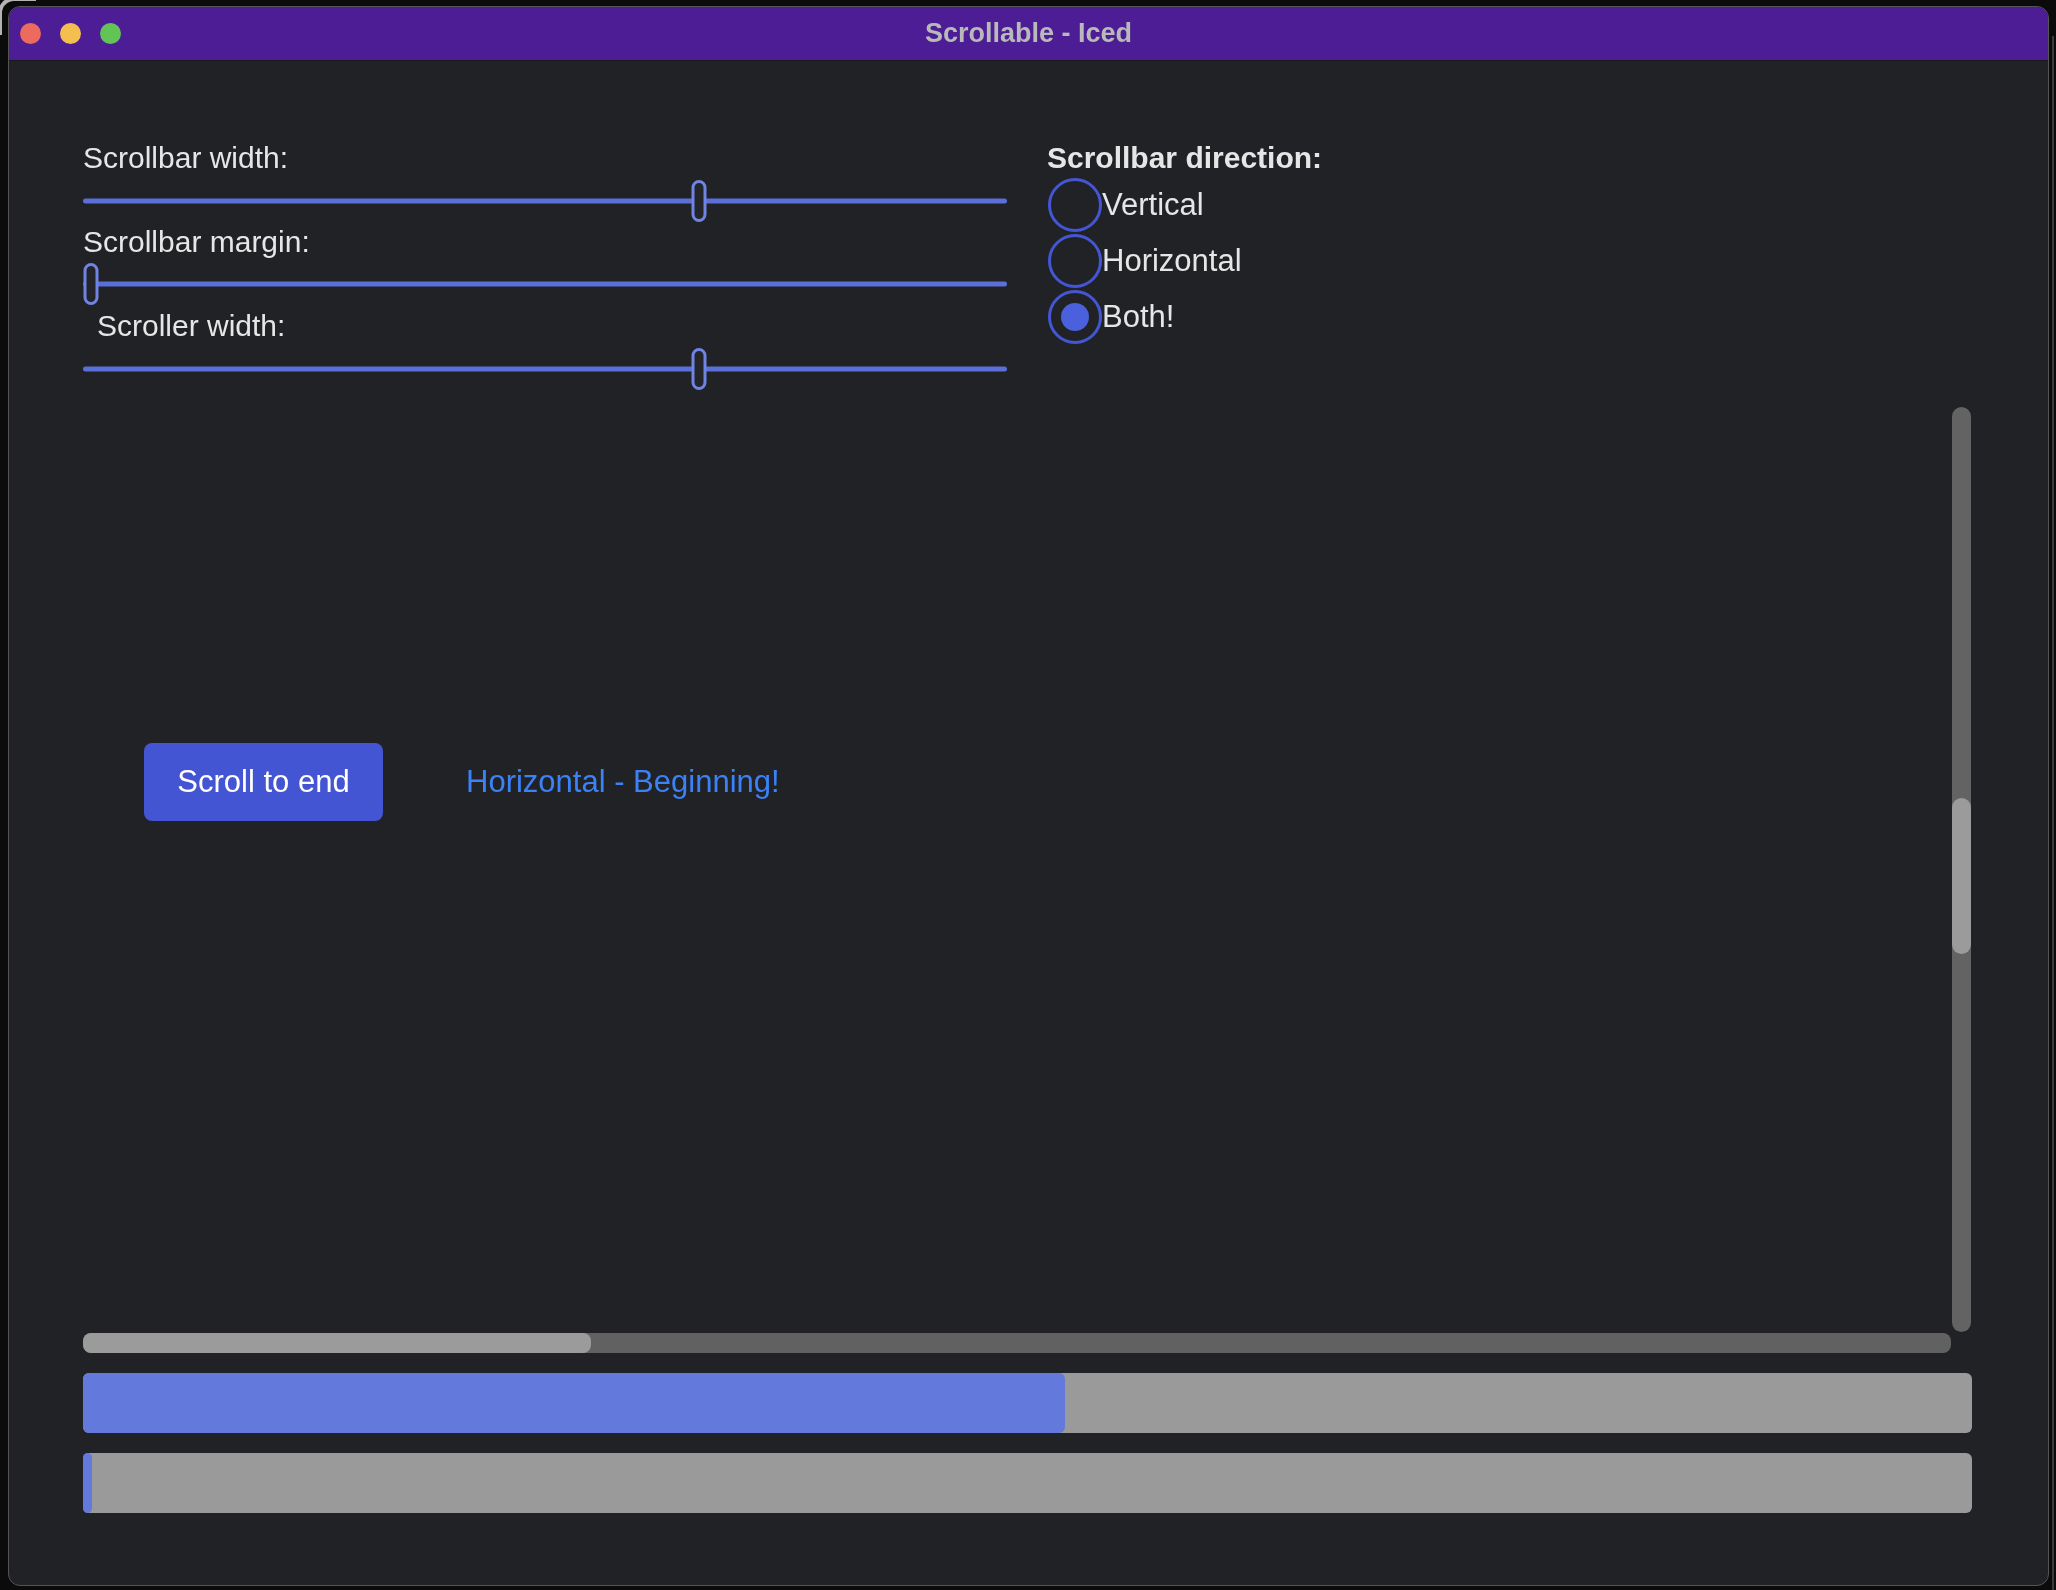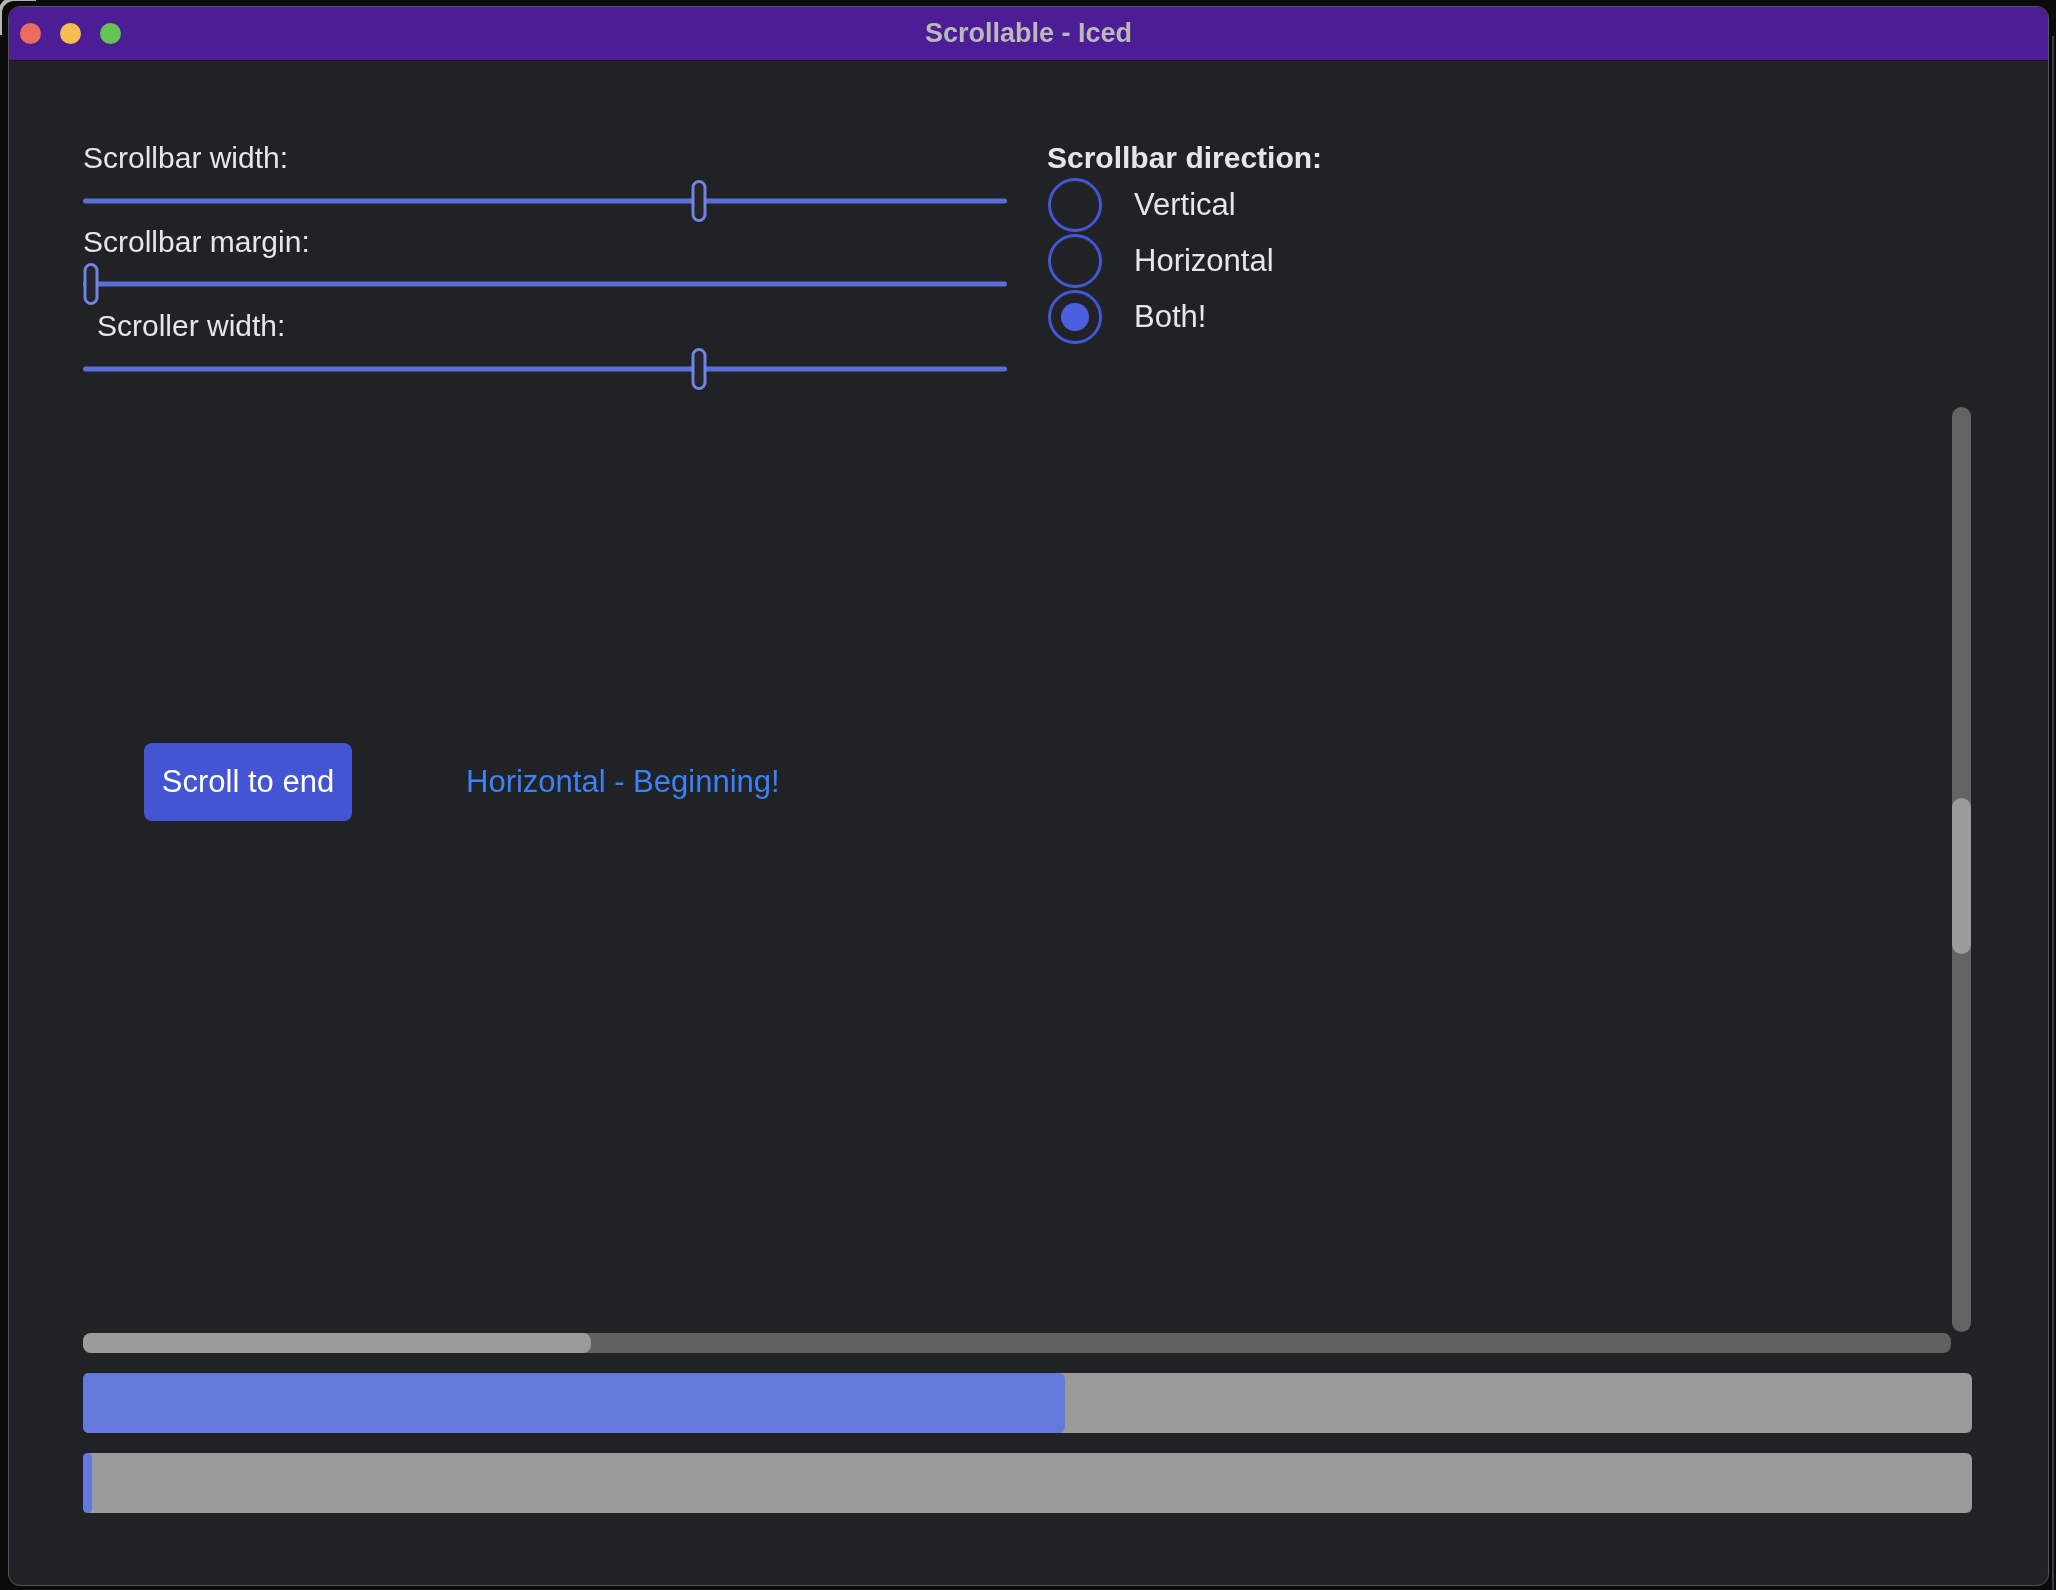--- a/index.html
+++ b/index.html
@@ -33,31 +33,31 @@
   .content-label{position:absolute;font-size:30px;color:#e6e6e6;}
 
   .slider{position:absolute;left:74px;width:924px;height:44px;}
   .slider-track{position:absolute;left:0;right:0;top:50%;transform:translateY(-50%);height:5px;background:#5a6fd8;border-radius:3px;}
   .slider-thumb{
     position:absolute;top:50%;transform:translate(-50%,-50%);
     width:15px;height:42px;border:3px solid #7084e4;border-radius:9px;
     background:#24252a;box-sizing:border-box;
   }
 
-  .radio-option{position:absolute;left:1039px;height:54px;display:flex;align-items:center;gap:32px;}
+  .radio-option{position:absolute;left:1039px;height:54px;display:flex;align-items:center;}
   .radio-circle{
     width:54px;height:54px;border:3px solid #4456d4;border-radius:50%;
     box-sizing:border-box;display:flex;align-items:center;justify-content:center;
     flex:0 0 auto;
   }
   .radio-dot{width:28px;height:28px;border-radius:50%;background:#4b60dc;}
   .radio-label{font-size:31px;color:#e6e6e6;white-space:nowrap;}
 
   .scroll-button{
-    position:absolute;left:135px;top:736px;width:208px;height:78px;
+    position:absolute;left:135px;top:736px;width:239px;height:78px;
     background:#4355d2;border:none;border-radius:8px;
     display:flex;align-items:center;justify-content:center;
     font-family:"Liberation Sans", sans-serif;font-size:31px;color:#ffffff;
     cursor:pointer;
   }
   .status-text{position:absolute;left:457px;top:757px;font-size:31px;color:#3b82f6;}
 
   .v-scrollbar{position:absolute;left:1943px;top:400px;width:19px;height:925px;background:#636363;border-radius:10px;}
   .v-scroller{position:absolute;left:0;right:0;background:#9b9b9b;border-radius:10px;}
 

